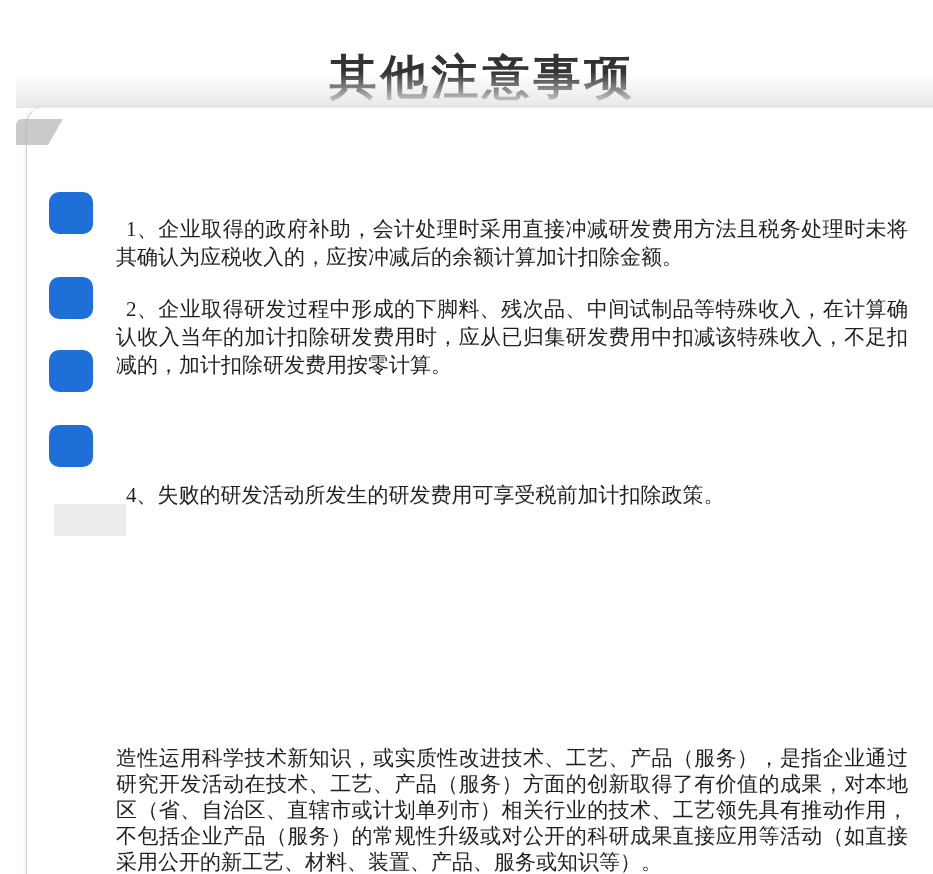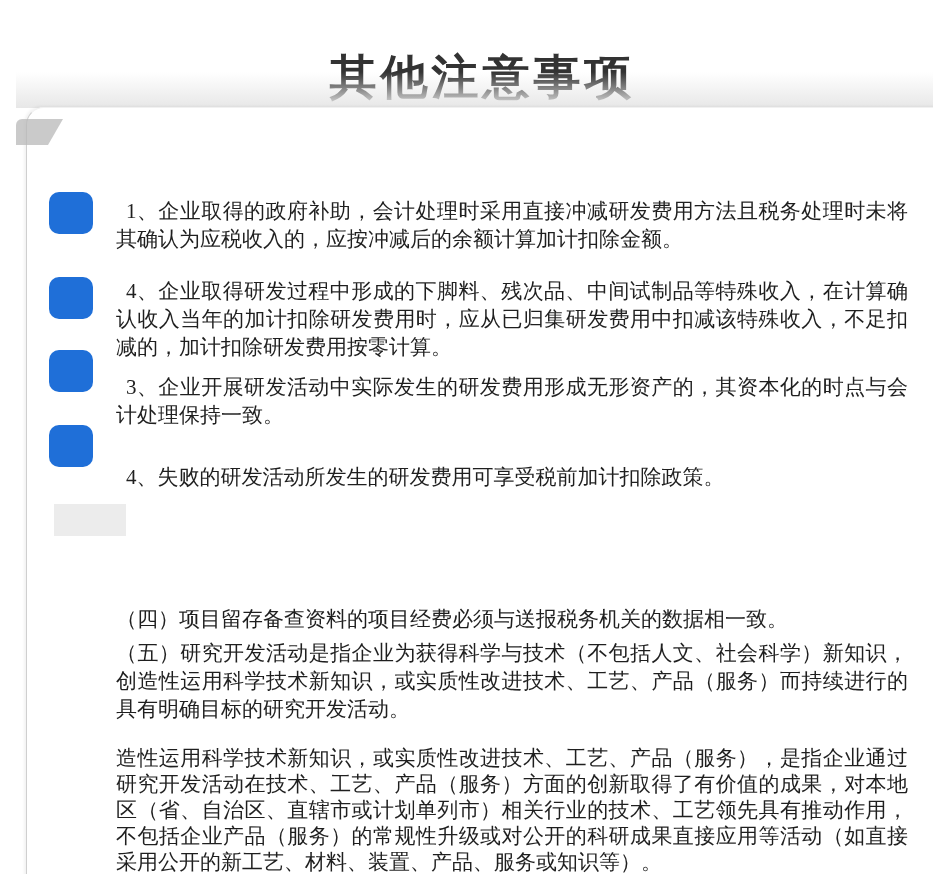--- a/index.html
+++ b/index.html
@@ -70,21 +70,21 @@
 
   .para {
     position: absolute;
     left: 84px;
     width: 824px;
     font-size: 21px;
     line-height: 28px;
     color: var(--text, #1f1f1f);
     text-align: justify;
   }
-  .numbered { text-indent: 10px; }
+  .numbered { text-indent: 10px; margin-top: 18px; }
   .item-1 { top: 165px; }
   .item-2 { top: 245px; }
   .item-3 { top: 341px; }
   .item-4 { top: 431px; }
   .sub-1  { top: 453px; }
   .sub-2  { top: 485px; }
   .sub-3  { top: 515px; }
   .sub-4  { top: 573px; }
   .sub-5  { top: 607px; }
   .footer-para { top: 713px; line-height: 26px; }
@@ -102,22 +102,19 @@
 
   <div class="page-curl"></div>
   <div class="faint-rule"></div>
 
   <span class="blue-bullet bullet-1"></span>
   <span class="blue-bullet bullet-2"></span>
   <span class="blue-bullet bullet-3"></span>
   <span class="blue-bullet bullet-4"></span>
 
   <p class="para numbered item-1">1、企业取得的政府补助，会计处理时采用直接冲减研发费用方法且税务处理时未将其确认为应税收入的，应按冲减后的余额计算加计扣除金额。</p>
-  <p class="para numbered item-2">4、企业取得研发过程中形成的下脚料、残次品、中间试制品等特殊收入，在计算确认收入当年的加计扣除研发费用时，应从已归集研发费用中扣减该特殊收入，不足扣减的，加计扣除研发费用按零计算。</p>
-  <p class="para numbered item-3">3、企业开展研发活动中实际发生的研发费用形成无形资产的，其资本化的时点与会计处理保持一致。</p>
+  <p class="para numbered item-2">2、企业取得研发过程中形成的下脚料、残次品、中间试制品等特殊收入，在计算确认收入当年的加计扣除研发费用时，应从已归集研发费用中扣减该特殊收入，不足扣减的，加计扣除研发费用按零计算。</p>
   <p class="para numbered item-4">4、失败的研发活动所发生的研发费用可享受税前加计扣除政策。</p>
 
-  <p class="para sub-4">（四）项目留存备查资料的项目经费必须与送报税务机关的数据相一致。</p>
-  <p class="para sub-5">（五）研究开发活动是指企业为获得科学与技术（不包括人文、社会科学）新知识，创造性运用科学技术新知识，或实质性改进技术、工艺、产品（服务）而持续进行的具有明确目标的研究开发活动。</p>
 
   <p class="para footer-para">造性运用科学技术新知识，或实质性改进技术、工艺、产品（服务），是指企业通过研究开发活动在技术、工艺、产品（服务）方面的创新取得了有价值的成果，对本地区（省、自治区、直辖市或计划单列市）相关行业的技术、工艺领先具有推动作用，不包括企业产品（服务）的常规性升级或对公开的科研成果直接应用等活动（如直接采用公开的新工艺、材料、装置、产品、服务或知识等）。</p>
 
 </div>
 
 </body></html>

